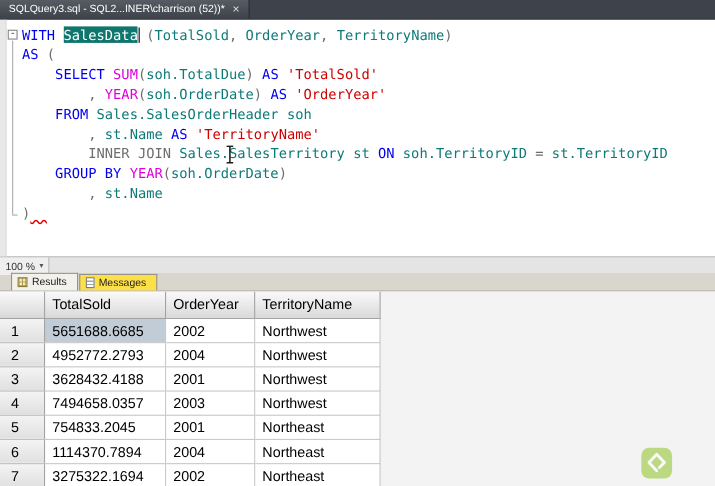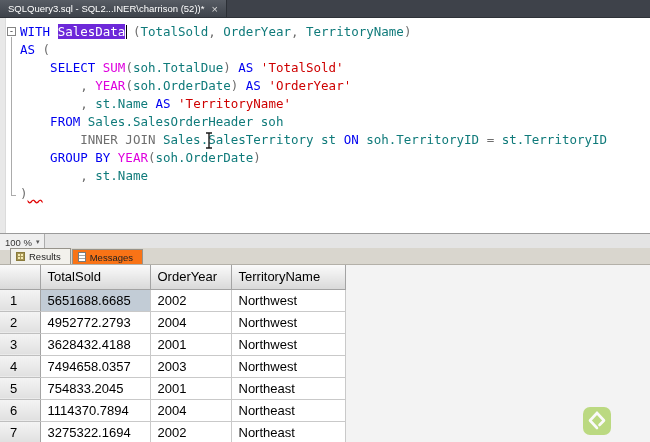--- a/index.html
+++ b/index.html
@@ -19,34 +19,34 @@
   .fold-line{position:absolute;left:11px;top:19px;height:158px;border-left:1px solid #ABABAB}
   .fold-tick{position:absolute;left:11px;top:177px;width:5px;height:1px;background:#ABABAB}
   .code{position:absolute;left:20px;top:5px;font-family:"DejaVu Sans Mono",monospace;font-size:12.5px;line-height:18px}
   .code-line{white-space:pre;height:18px}
   .tk-kw{color:#0000F0}
   .tk-fn{color:#DE00DE}
   .tk-str{color:#CE0000}
   .tk-id{color:#0F7A7A}
   .tk-op{color:#6E6E6E}
   .tk-pl{color:#111}
-  .tk-sel{background:#6d28d9;color:#fff;position:relative}
+  .tk-sel{background:#0f766e;color:#fff;position:relative}
   .tk-sel::after{content:"";position:absolute;right:-2px;top:1px;width:1px;height:14px;background:#000}
   .tk-err{text-decoration:underline wavy #E00000;text-decoration-skip-ink:none}
   .ibeam{position:absolute;left:204px;top:114px;width:10px;height:17px}
 
   
   .zoombar{height:15px;background:#E4E4E4;border-top:1px solid #9A9A9A;display:flex;align-items:stretch}
   .zoomctl{display:flex;align-items:center;gap:4px;padding:8px 5px;background:#EFEFEF;border-right:1px solid #ACACAC;font-size:9.5px;color:#333}
   .chev{font-size:7px;color:#555}
   .hscroll{flex:1;background:#E4E4E4}
 
   
   .rtabs{height:17px;background:#D9D6CE;display:flex;align-items:flex-end;padding-left:10px;gap:1px;border-bottom:1px solid #B3B0A8}
-  .rtab{display:flex;align-items:center;gap:4px;font-size:9.5px;padding:0 9px 0 5px;height:15px;background:#f97316;border:1px solid #96938B;border-bottom:none;color:#222}
+  .rtab{display:flex;align-items:center;gap:4px;font-size:9.5px;padding:0 9px 0 5px;height:15px;background:#fde047;border:1px solid #96938B;border-bottom:none;color:#222}
   .rtab.active{background:#F2F1EC;height:16px}
   .icon-grid{width:9px;height:9px;border:1px solid #8A7B3A;background-color:#F6ECB4;background-image:linear-gradient(#A49455 1px,transparent 1px),linear-gradient(90deg,#A49455 1px,transparent 1px);background-size:3px 3px}
   .icon-msg{width:8px;height:10px;border:1px solid #7A7A7A;background:#fff;background-image:repeating-linear-gradient(#A5A5A5 0 1px,transparent 1px 3px);background-position:0 2px;background-size:6px 8px;background-repeat:no-repeat;padding:0 1px}
 
   
   .results{height:178px;background:#F3F3F3;position:relative;overflow:hidden}
   table.grid{border-collapse:collapse;table-layout:fixed;font-size:13px;color:#000}
   .grid th{font-weight:normal;text-align:left;background:linear-gradient(#FAFAFA,#D9D9D9);border-right:1px solid #A3A3A3;border-bottom:1px solid #A3A3A3;padding:2px 7px;height:24px}
   .grid td.rownum{background:linear-gradient(#F4F4F4,#E0E0E0);border-right:1px solid #A3A3A3;border-bottom:1px solid #BFBFBF;padding:2px 6px 2px 10px;height:22px}
   .grid td.cell{background:#fff;border-right:1px solid #C9C9C9;border-bottom:1px solid #C9C9C9;padding:2px 7px}
@@ -72,22 +72,22 @@
   <div class="editor">
     <div class="indicator"></div>
     <div class="fold-box">-</div>
     <div class="fold-line"></div>
     <div class="fold-tick"></div>
     <div class="code" id="code">
         <div class="code-line"><span class="tk-kw">WITH </span><span class="tk-sel">SalesData</span><span class="tk-pl"> </span><span class="tk-op">(</span><span class="tk-id">TotalSold</span><span class="tk-op">, </span><span class="tk-id">OrderYear</span><span class="tk-op">, </span><span class="tk-id">TerritoryName</span><span class="tk-op">)</span></div>
         <div class="code-line"><span class="tk-kw">AS </span><span class="tk-op">(</span></div>
         <div class="code-line"><span class="tk-pl">    </span><span class="tk-kw">SELECT </span><span class="tk-fn">SUM</span><span class="tk-op">(</span><span class="tk-id">soh.TotalDue</span><span class="tk-op">) </span><span class="tk-kw">AS </span><span class="tk-str">'TotalSold'</span></div>
         <div class="code-line"><span class="tk-pl">        </span><span class="tk-op">, </span><span class="tk-fn">YEAR</span><span class="tk-op">(</span><span class="tk-id">soh.OrderDate</span><span class="tk-op">) </span><span class="tk-kw">AS </span><span class="tk-str">'OrderYear'</span></div>
+        <div class="code-line"><span class="tk-pl">    </span><span class="tk-kw">FROM </span><span class="tk-id">Sales.SalesOrderHeader soh</span></div>
         <div class="code-line"><span class="tk-pl">        </span><span class="tk-op">, </span><span class="tk-id">st.Name </span><span class="tk-kw">AS </span><span class="tk-str">'TerritoryName'</span></div>
-        <div class="code-line"><span class="tk-pl">    </span><span class="tk-kw">FROM </span><span class="tk-id">Sales.SalesOrderHeader soh</span></div>
         <div class="code-line"><span class="tk-pl">        </span><span class="tk-op">INNER JOIN </span><span class="tk-id">Sales.SalesTerritory st </span><span class="tk-kw">ON </span><span class="tk-id">soh.TerritoryID </span><span class="tk-op">= </span><span class="tk-id">st.TerritoryID</span></div>
         <div class="code-line"><span class="tk-pl">    </span><span class="tk-kw">GROUP BY </span><span class="tk-fn">YEAR</span><span class="tk-op">(</span><span class="tk-id">soh.OrderDate</span><span class="tk-op">)</span></div>
         <div class="code-line"><span class="tk-pl">        </span><span class="tk-op">, </span><span class="tk-id">st.Name</span></div>
         <div class="code-line"><span class="tk-op">)</span><span class="tk-err">&nbsp;&nbsp;</span></div>
       </div>
     <svg class="ibeam" viewBox="0 0 10 17">
       <path d="M2 1 H8 M5 1 V16 M2 16 H8" stroke="#1b1b1b" stroke-width="1.4" fill="none"></path>
     </svg>
   </div>
 

